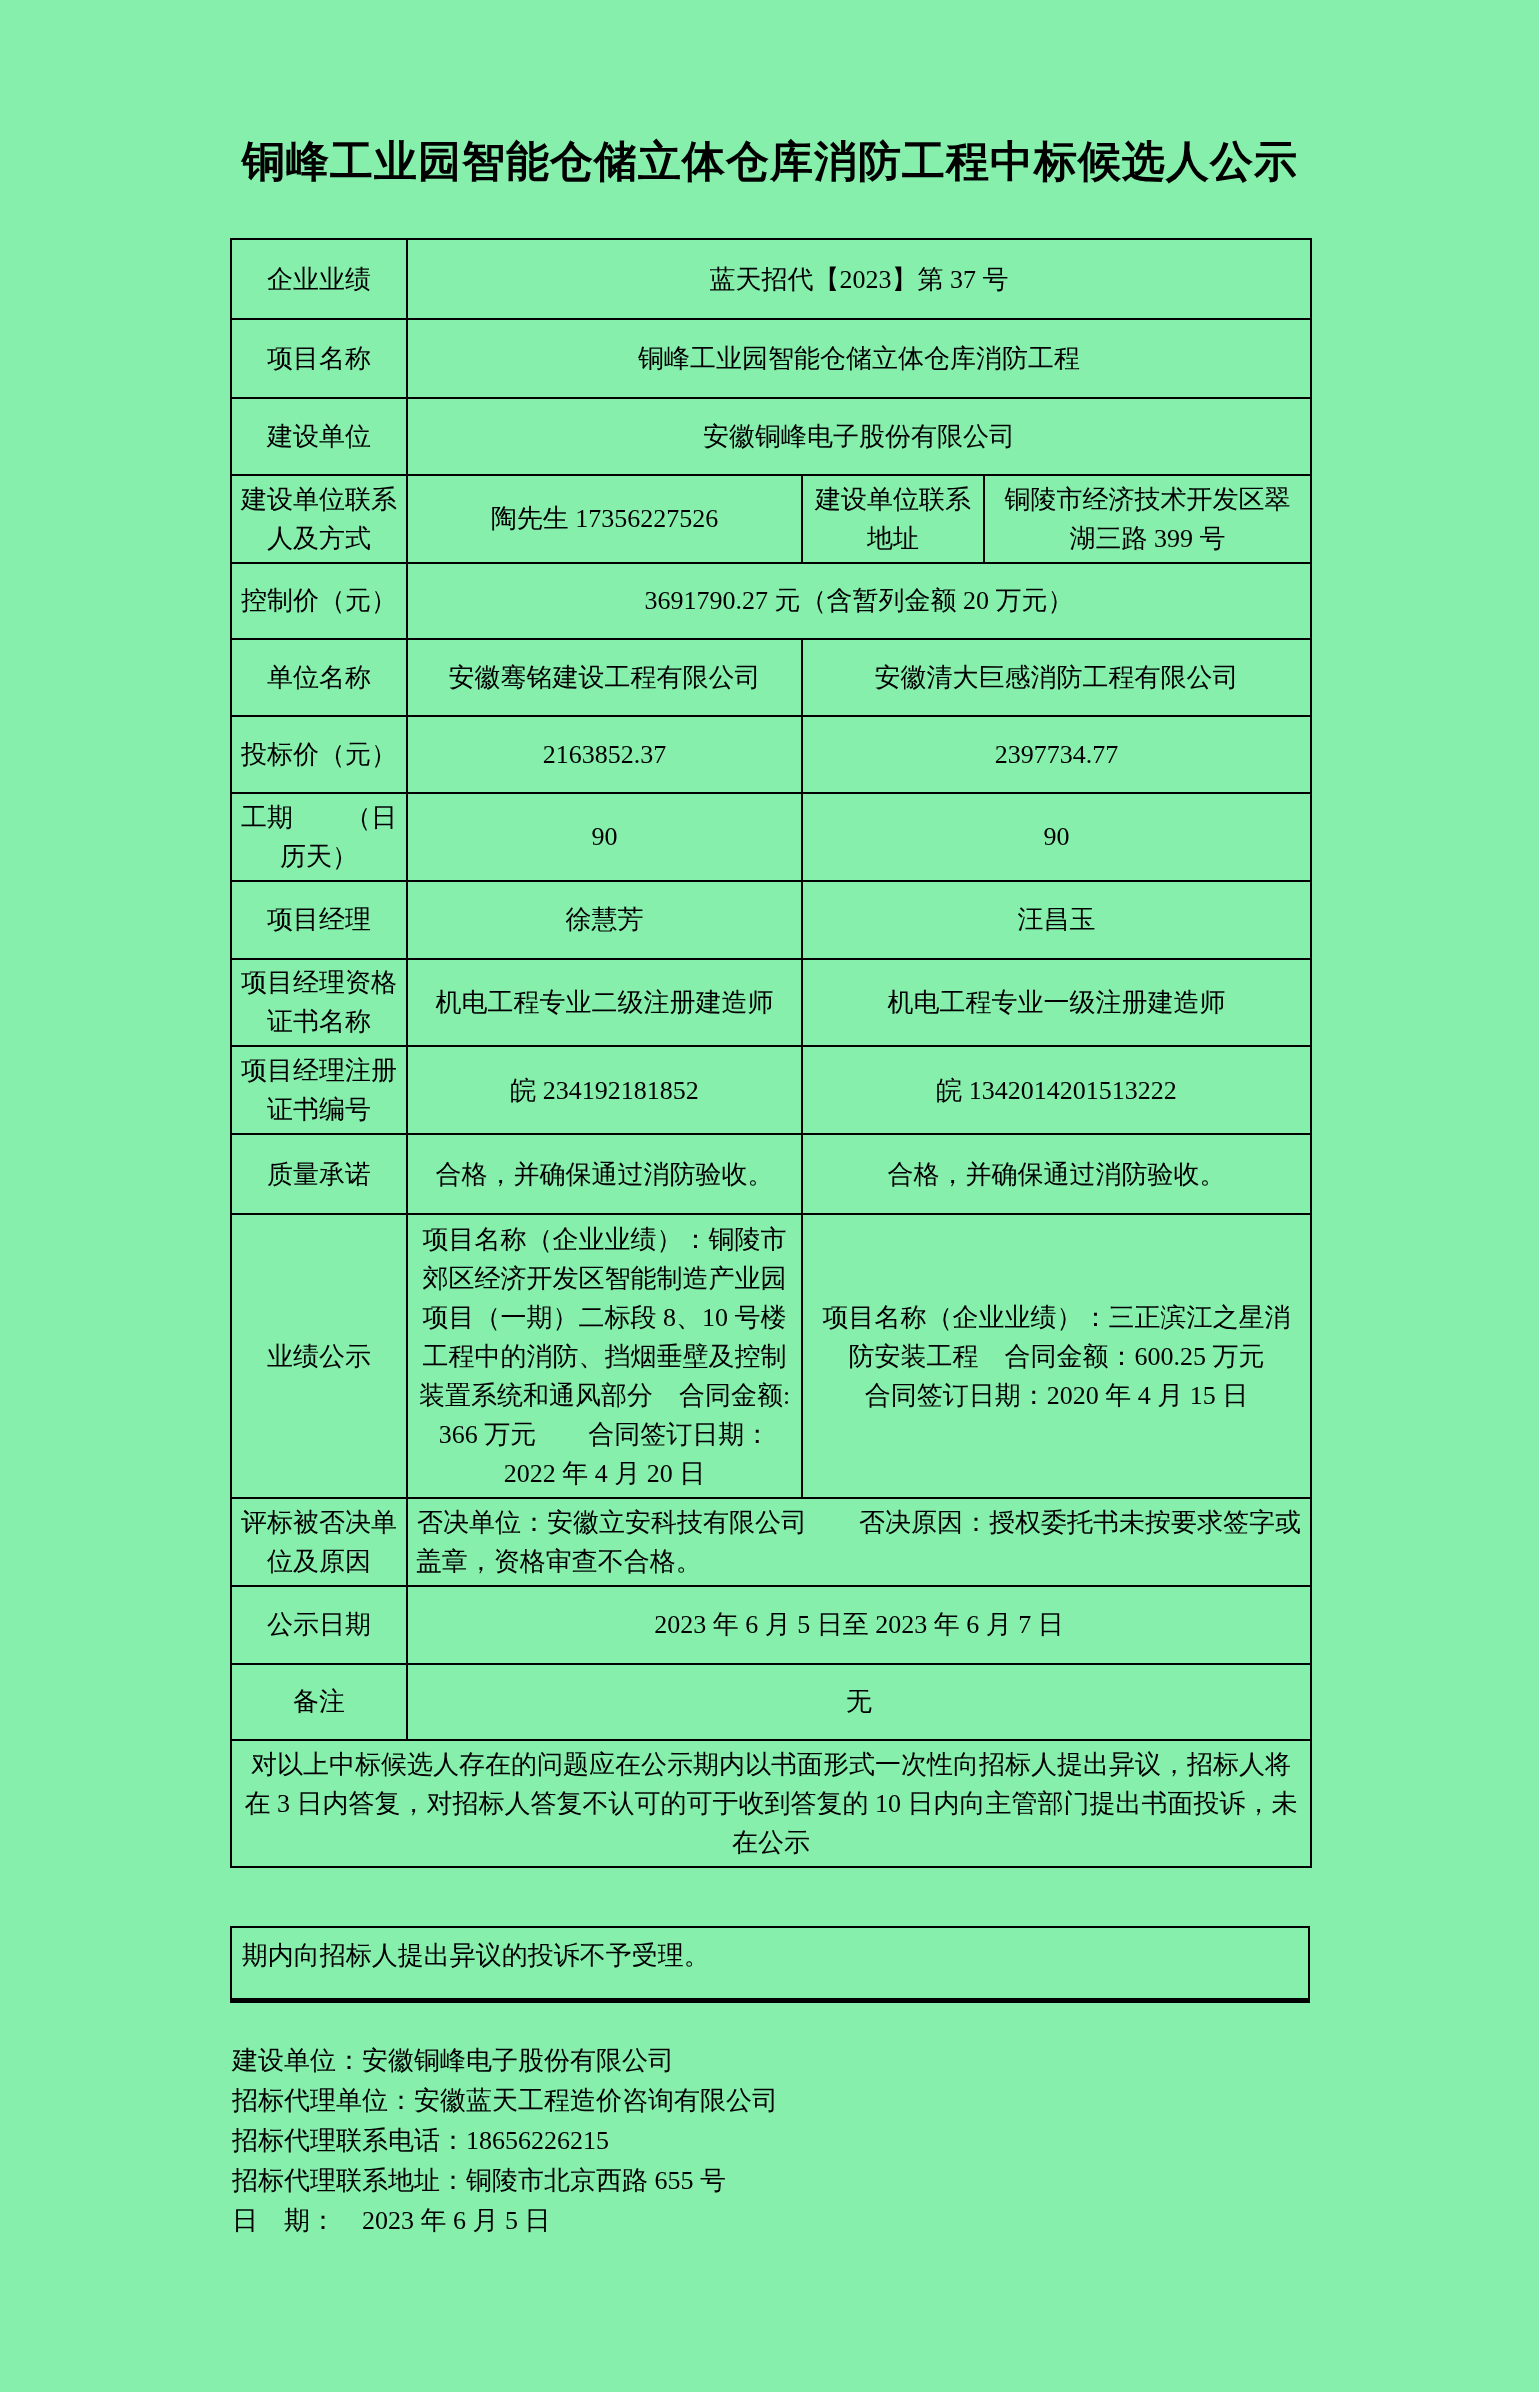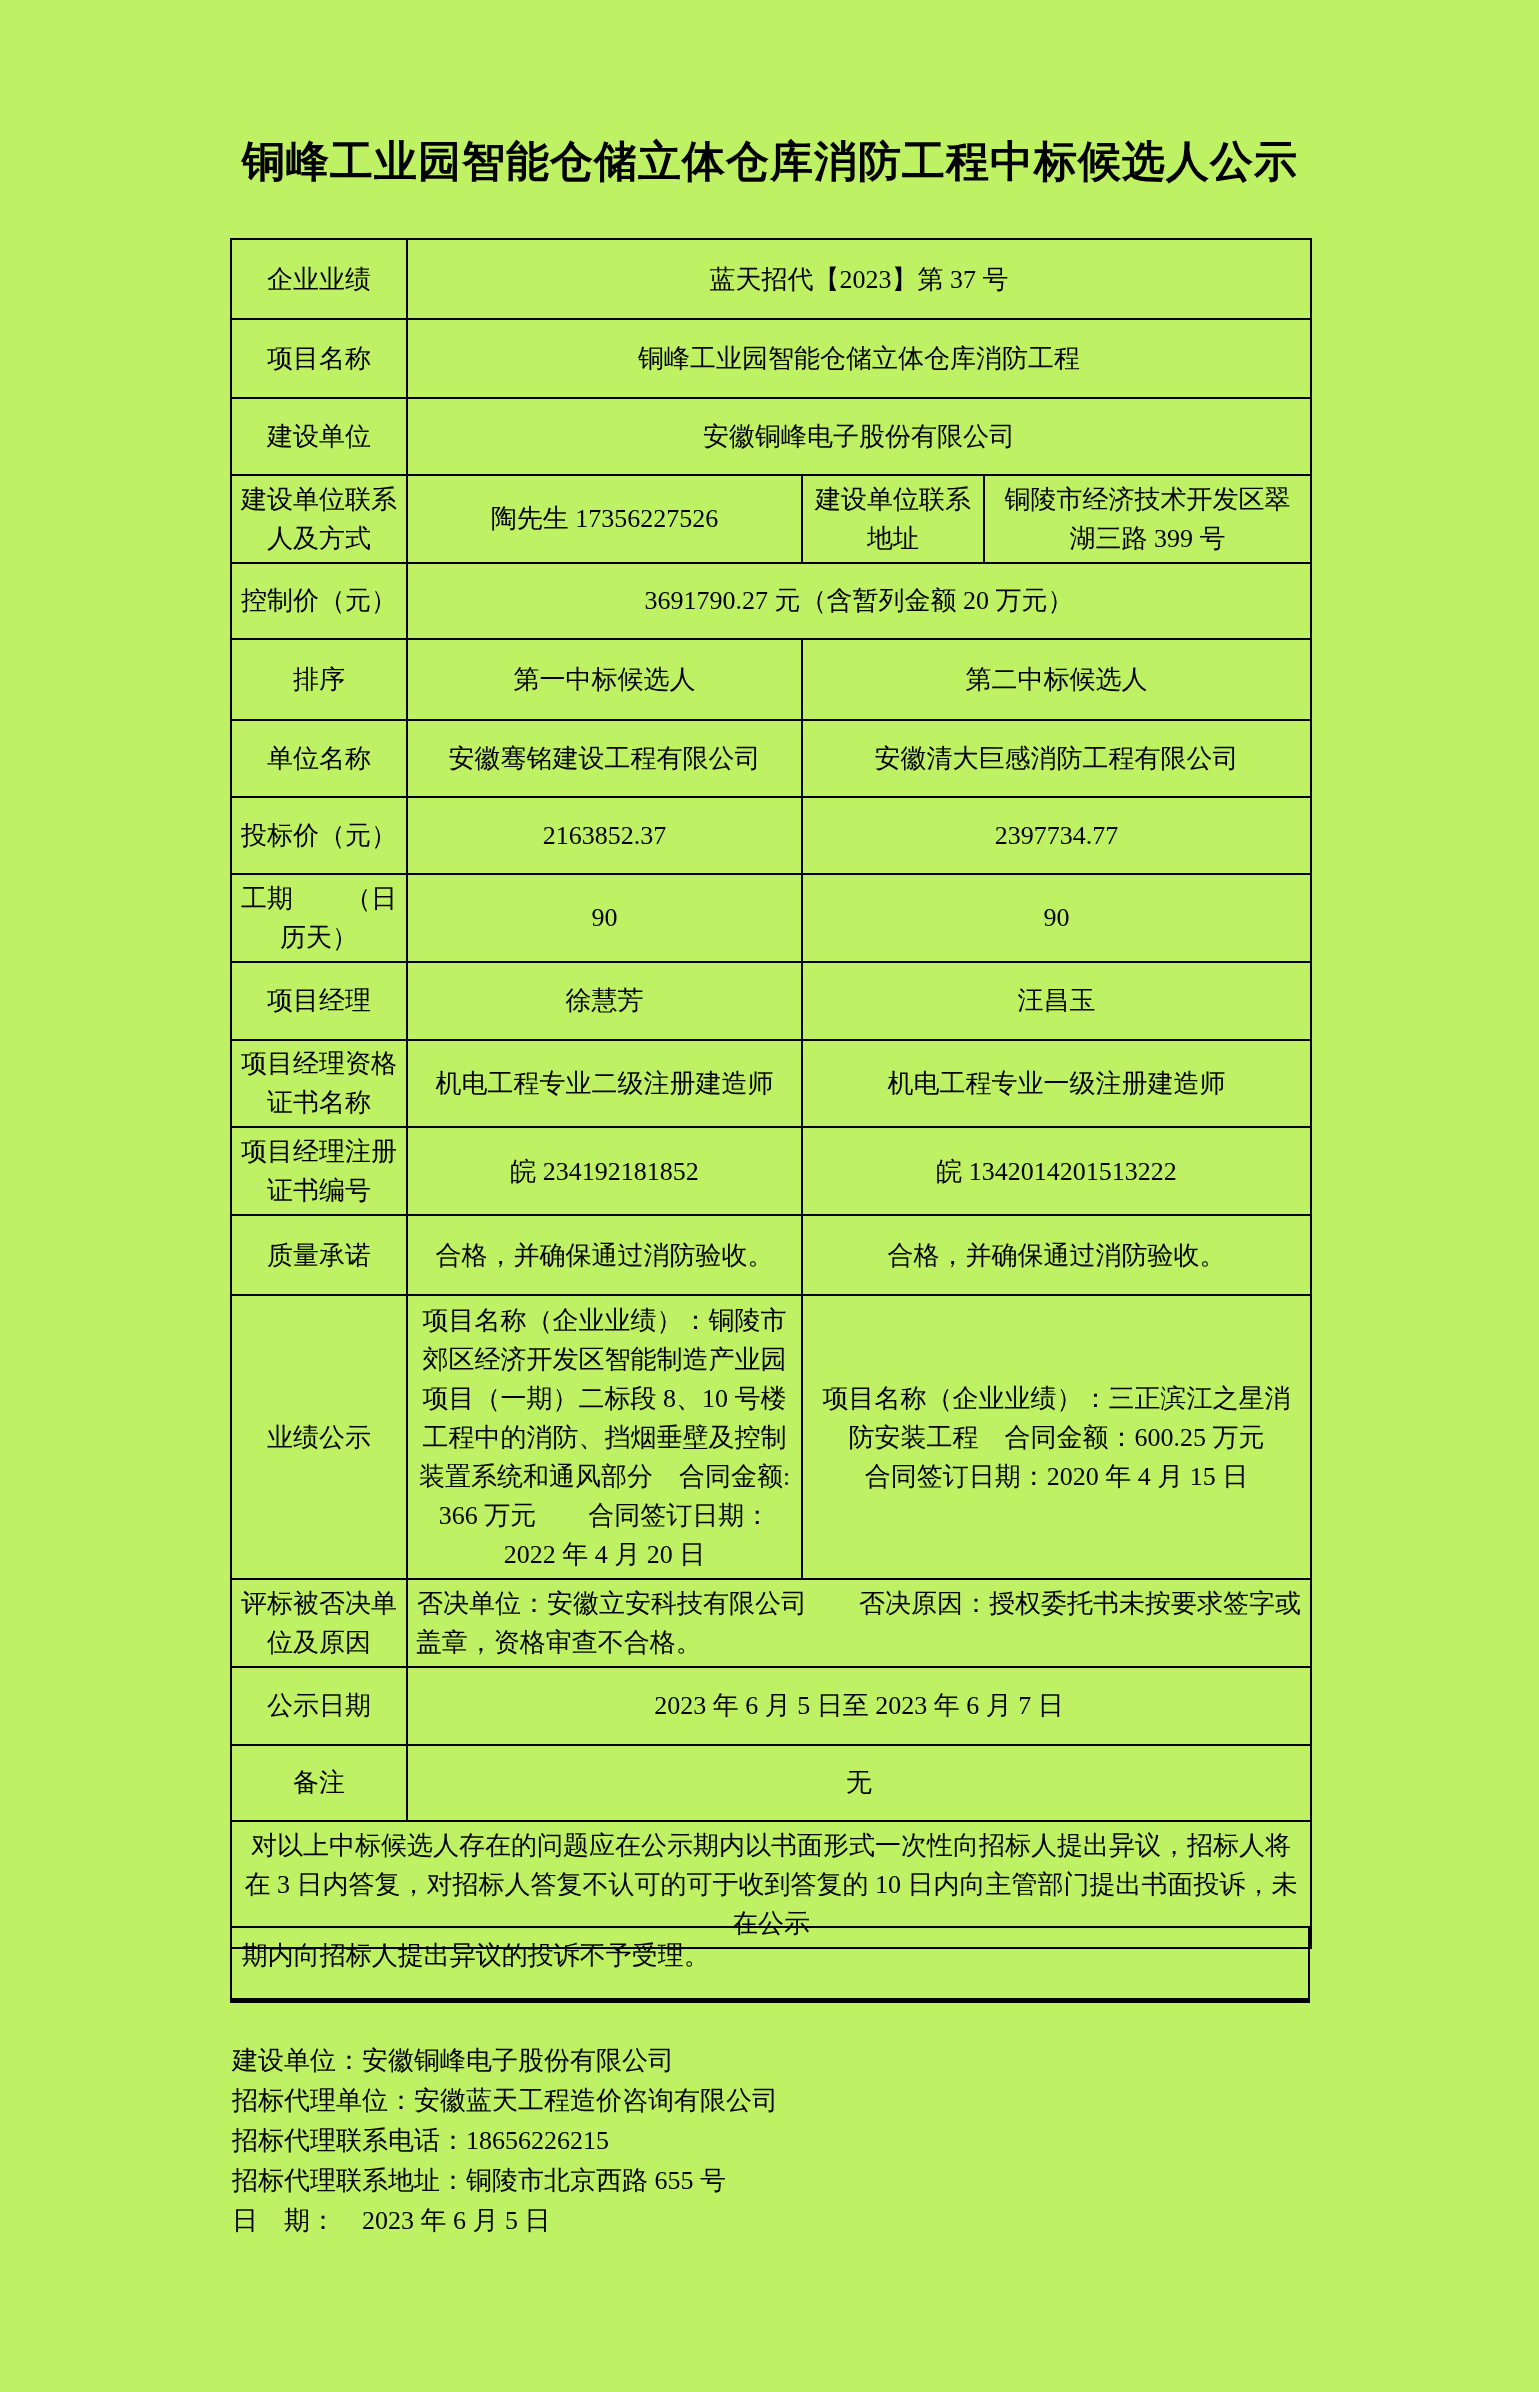--- a/index.html
+++ b/index.html
@@ -4,21 +4,21 @@
 <style>
   html, body {
     margin: 0;
     padding: 0;
     background: #ffffff;
   }
   .page {
     position: relative;
     width: 1540px;
     height: 2393px;
-    background: #bef264;
+    background: #86efac;
     font-family: "Liberation Serif", "DejaVu Serif", serif;
     color: #000000;
     overflow: hidden;
   }
   .title {
     position: absolute;
     top: 136px;
     left: 0;
     width: 1540px;
     margin: 0;
@@ -161,25 +161,20 @@
       <td>陶先生 17356227526</td>
       <td class="lbl">建设单位联系地址</td>
       <td class="padwide">铜陵市经济技术开发区翠湖三路 399 号</td>
     </tr>
 
     <tr class="r5">
       <td class="lbl">控制价（元）</td>
       <td colspan="3">3691790.27 元（含暂列金额 20 万元）</td>
     </tr>
 
-    <tr class="r6">
-      <td class="lbl">排序</td>
-      <td>第一中标候选人</td>
-      <td colspan="2">第二中标候选人</td>
-    </tr>
 
     <tr class="r7">
       <td class="lbl">单位名称</td>
       <td>安徽骞铭建设工程有限公司</td>
       <td colspan="2">安徽清大巨感消防工程有限公司</td>
     </tr>
 
     <tr class="r8">
       <td class="lbl">投标价（元）</td>
       <td>2163852.37</td>

